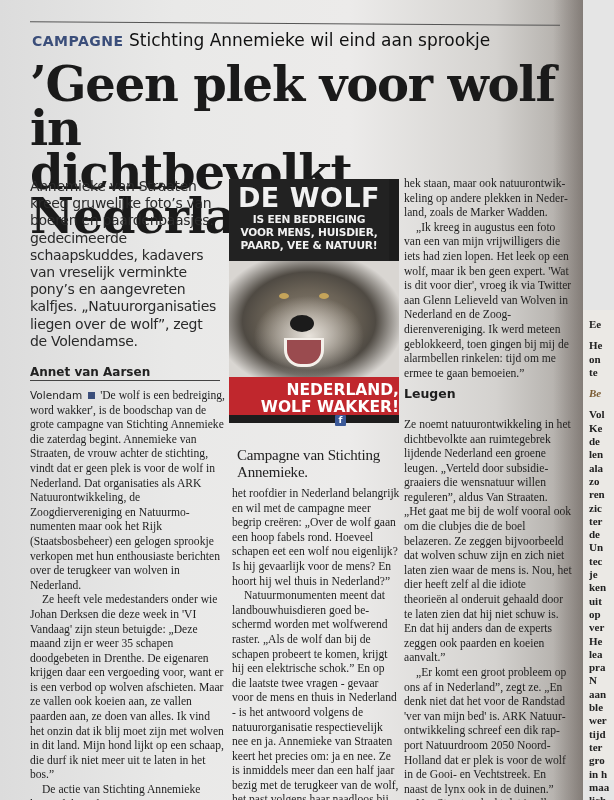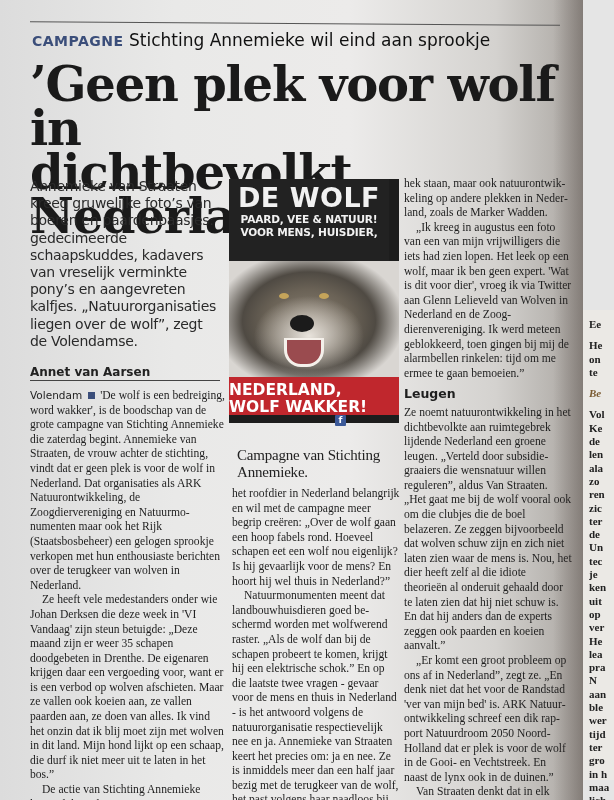--- a/index.html
+++ b/index.html
@@ -16,33 +16,33 @@
   .byline { position:absolute; left:30px; top:365px; width:190px; font-family:"DejaVu Sans", sans-serif; font-weight:bold; font-size:12px; color:#222; }
   .byline-rule { position:absolute; left:30px; top:380px; width:190px; height:1px; background:#444; }
   .col { position:absolute; font-family:"Liberation Serif", serif; font-size:11.6px; line-height:14.6px; color:#1e1e1e; text-align:left; }
   .col p { margin:0; text-indent:0; }
   .col p.ind { text-indent:12px; }
   .col-1 { left:30px; top:388px; width:195px; }
   .col-2 { left:232px; top:487px; width:168px; }
   .col-3 { left:404px; top:177px; width:168px; }
   .col .place { font-family:"DejaVu Sans", sans-serif; font-weight:normal; font-size:10.5px; }
   .col .square { display:inline-block; width:7px; height:7px; background:#3b4e7a; margin:0 5px 0 6px; }
-  .subhead { font-family:"DejaVu Sans", sans-serif; font-weight:bold; font-size:12.5px; margin:6px 0 4px 0; }
+  .subhead { font-family:"DejaVu Sans", sans-serif; font-weight:bold; font-size:12.5px; margin:6px 0 16px 0; }
   .poster { position:absolute; left:229px; top:179px; width:170px; height:244px; background:#1d1d1d; overflow:hidden; }
   .poster .top { position:absolute; left:0; top:0; width:160px; height:82px; background:#222; text-align:center; color:#f1f1f1; font-family:"DejaVu Sans", sans-serif; font-weight:bold; }
   .poster .big { font-size:27px; line-height:30px; padding-top:4px; letter-spacing:0.5px; }
   .poster .small { font-size:10.6px; line-height:13px; letter-spacing:-0.2px; }
   .poster .photo { position:absolute; left:0; top:82px; width:170px; height:116px;
     background: radial-gradient(ellipse 55px 40px at 80px 75px, #e8e3dc 0%, rgba(232,227,220,0) 100%),
                 radial-gradient(ellipse 95px 70px at 80px 60px, #8c8274 0%, #6a6256 45%, #4f4a43 70%, #d9d6d2 100%); }
   .poster .nose { position:absolute; left:61px; top:54px; width:24px; height:17px; border-radius:50%; background:#1b1b1b; }
   .poster .mouth { position:absolute; left:55px; top:77px; width:34px; height:24px; border-radius:0 0 17px 17px; background:#9a4b4f; border:3px solid #f4f0ea; border-top-width:2px; }
   .poster .eye { position:absolute; top:32px; width:10px; height:6px; border-radius:50%; background:#c5a45a; }
   .poster .eye.l { left:50px; } .poster .eye.r { left:90px; }
-  .poster .bottom { position:absolute; left:0; top:198px; width:170px; height:46px; background:#c0272d; color:#fff; text-align:left; font-family:"DejaVu Sans", sans-serif; font-weight:bold; font-size:15.5px; line-height:17px; padding-top:5px; box-sizing:border-box; }
+  .poster .bottom { position:absolute; left:0; top:198px; width:170px; height:46px; background:#c0272d; color:#fff; text-align:right; font-family:"DejaVu Sans", sans-serif; font-weight:bold; font-size:15.5px; line-height:17px; padding-top:5px; box-sizing:border-box; }
   .poster .foot { position:absolute; left:0; top:236px; width:170px; height:8px; background:#1d1d1d; }
   .fb-icon { position:absolute; left:335px; top:415px; width:11px; height:11px; background:#3b5998; color:#fff; font-family:"DejaVu Sans", sans-serif; font-weight:bold; font-size:9px; line-height:11px; text-align:center; border-radius:1px; }
   .watermark { position:absolute; left:240px; top:425px; width:160px; text-align:center; font-family:"Liberation Sans", sans-serif; font-weight:bold; font-size:18px; color:#e8333a; }
   .caption { position:absolute; left:237px; top:447px; width:180px; font-family:Liberation Serif, serif; font-size:15px; color:#222; letter-spacing:-0.2px; }
   .next-page { position:absolute; left:583px; top:0; width:31px; height:800px; background:#e5e5e5; }
   .next-page .sheet { position:absolute; left:0; top:310px; width:31px; height:470px; background:#ebe9e5; }
   .next-page .frag { position:absolute; left:6px; top:318px; width:25px; overflow:hidden; font-family:"Liberation Serif", serif; font-weight:bold; font-size:11px; line-height:13.3px; color:#222; white-space:nowrap; }
   .next-page .frag .hd { color:#7a5a30; margin:8px 0;font-style:italic; }
 </style>
 </head>
@@ -70,22 +70,23 @@
     <p>
       <span class="place">Volendam</span><span class="square"></span><span>'De wolf is een be­dreiging, word wakker', is de bood­schap van de grote campagne van Stichting Annemieke die zaterdag begint. Annemieke van Straaten, de vrouw achter de stichting, vindt dat er geen plek is voor de wolf in Nederland. Dat organisaties als ARK Natuurontwikkeling, de Zoogdiervereniging en Natuurmo­numenten maar ook het Rijk (Staatsbosbeheer) een gelogen sprookje verkopen met hun en­thousiaste berichten over de terug­keer van wolven in Nederland.</span>
     </p>
     <p class="ind">Ze heeft vele medestanders on­der wie Johan Derksen die deze week in 'VI Vandaag' zijn steun betuigde: „Deze maand zijn er weer 35 schapen doodgebeten in Drenthe. De eigenaren krijgen daar een vergoeding voor, want er is een verbod op wolven afschieten. Maar ze vallen ook koeien aan, ze vallen paarden aan, ze doen van alles. Ik vind het onzin dat ik blij moet zijn met wolven in dit land. Mijn hond lijkt op een schaap, die durf ik niet meer uit te laten in het bos.”</p>
     <p class="ind">De actie van Stichting Annemie­ke komt vlak na de start van een grote campagne van Natuurmonu­menten: Wennen aan de wolf. Deze organisatie vindt de terugkeer van</p>
   </div>
 
   <div class="poster">
     <div class="top">
       <div class="big">DE WOLF</div>
+      <div class="small">IS EEN BEDREIGING</div>
+      <div class="small">VOOR MENS, HUISDIER,</div>
       <div class="small">PAARD, VEE &amp; NATUUR!</div>
-      <div class="small">VOOR MENS, HUISDIER,</div>
     </div>
     <div class="photo">
       <div class="eye l"></div>
       <div class="eye r"></div>
       <div class="nose"></div>
       <div class="mouth"></div>
     </div>
     <div class="bottom">
       <div>NEDERLAND,</div>
       <div>WOLF WAKKER!</div>

